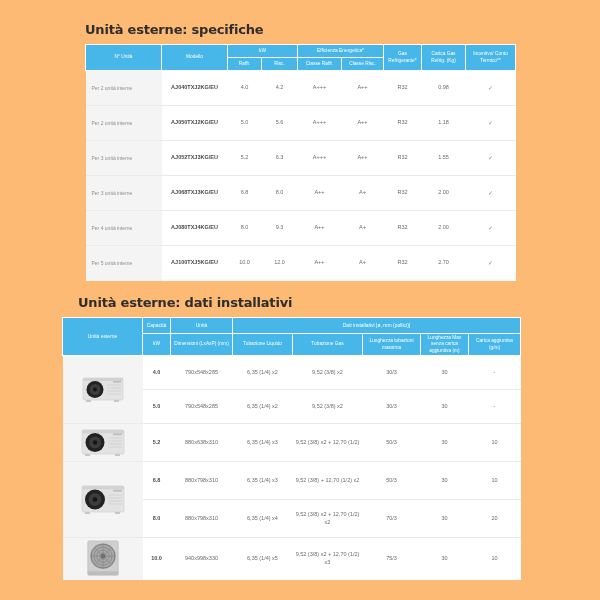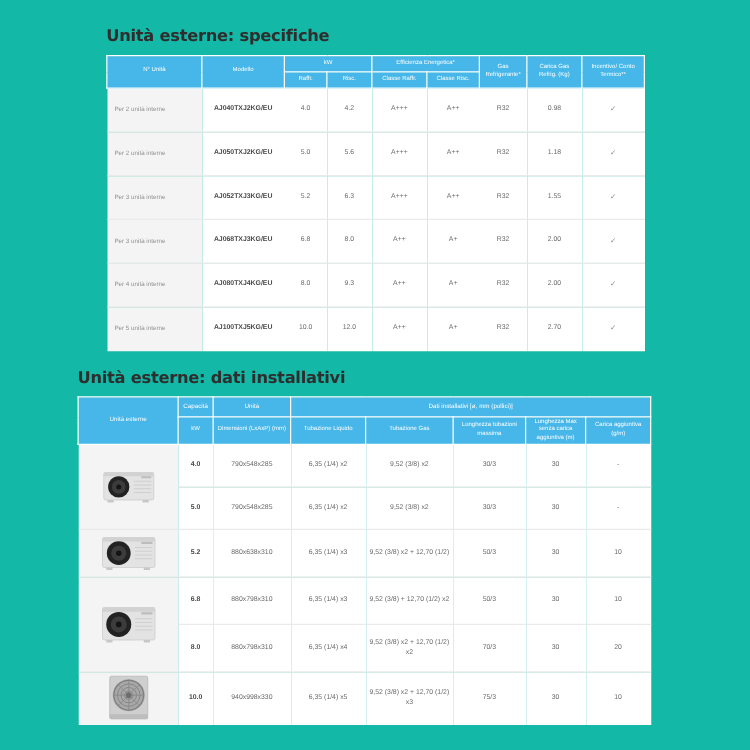--- a/index.html
+++ b/index.html
@@ -1,27 +1,27 @@
 <!DOCTYPE html>
 <html><head>
 <meta charset="utf-8">
 <style>
   * { margin:0; padding:0; box-sizing:border-box; }
   body { background:#ffffff; }
   .page {
-    position:relative; width:600px; height:600px; background:#14b8a6;
+    position:relative; width:600px; height:600px; background:#fdba74;
     font-family:"Liberation Sans", sans-serif; overflow:hidden;
   }
   .section-title {
     position:absolute;
     font-family:"DejaVu Sans", sans-serif;
     font-weight:bold; font-size:13px; color:#2e2e2e; letter-spacing:-0.2px;
   }
   #title1 { left:85px; top:22px; }
-  #title2 { left:62px; top:295px;text-align:right; }
+  #title2 { left:78px; top:295px;text-align:right; }
 
   table { border-collapse:collapse; table-layout:fixed; position:absolute; }
   #spec-table  { left:85px; top:44px;  width:430px; }
   #inst-table  { left:62px; top:317px; width:458px; }
 
   th {
     background:#47b6e8; color:#ffffff; font-weight:normal;
     border:1px solid #ffffff; text-align:center; vertical-align:middle;
     padding:1px 2px; line-height:1.3;
   }

